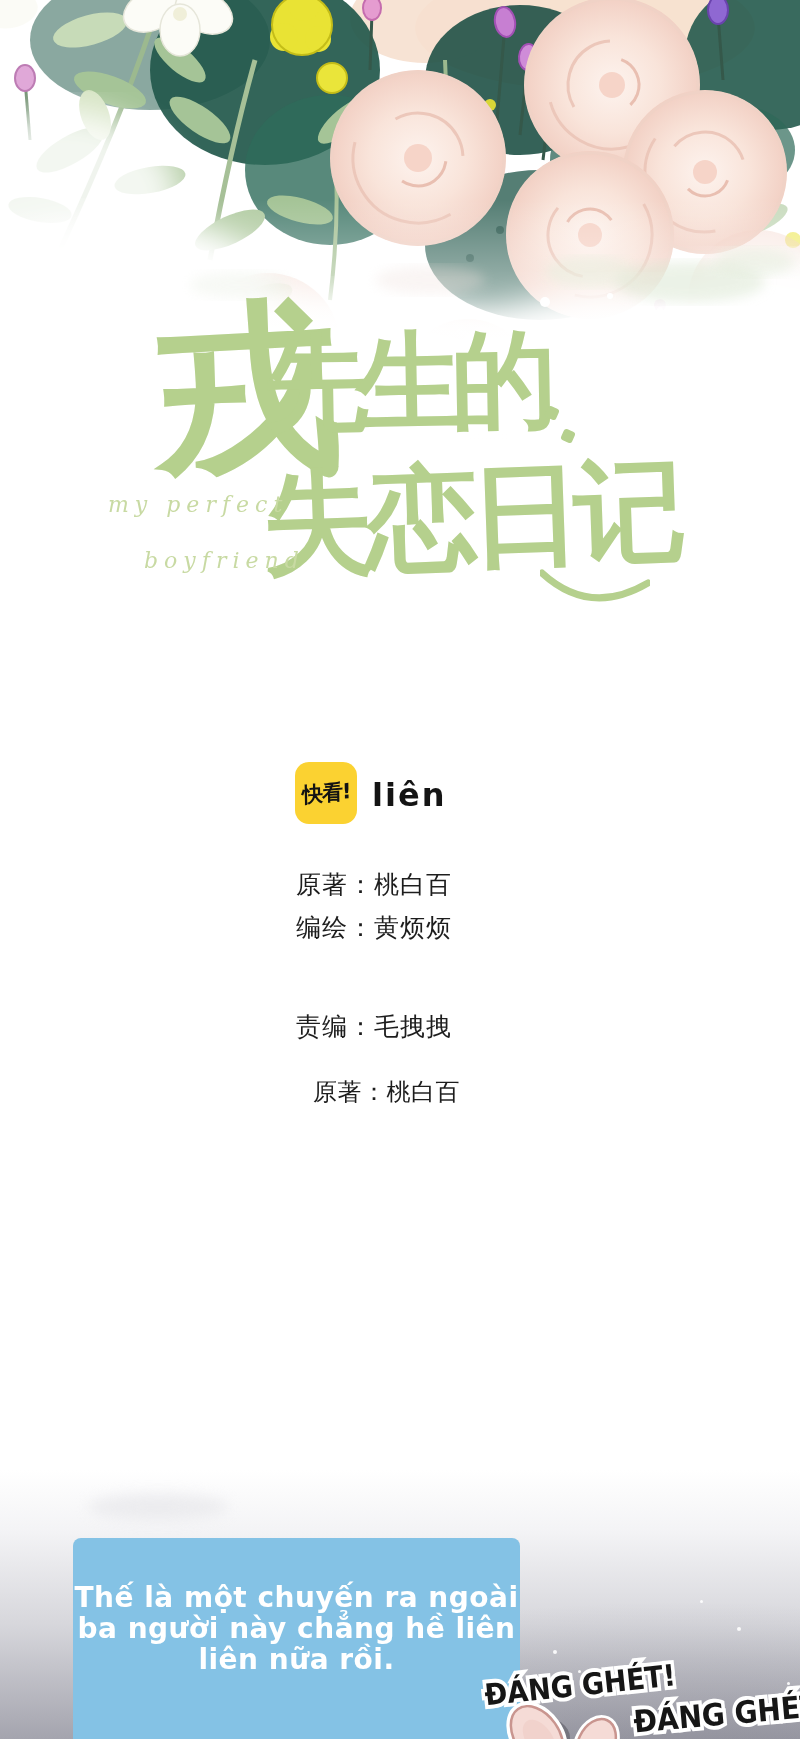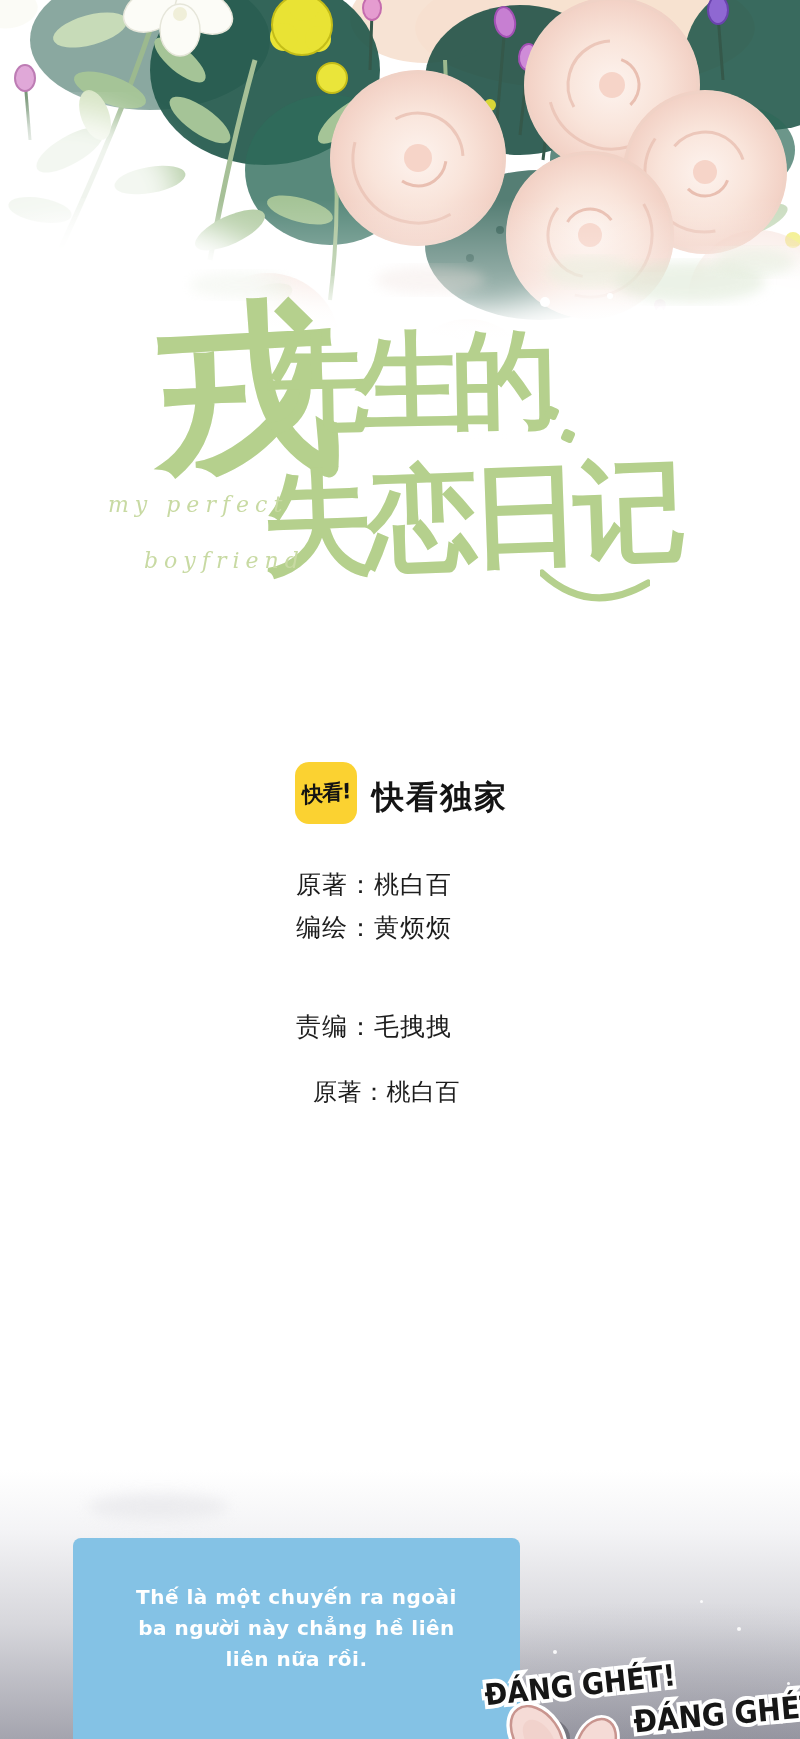--- a/index.html
+++ b/index.html
@@ -88,21 +88,21 @@
   .sparkle{background:#ffffff;border-radius:50%;opacity:0.9;}
 
   .bubble{
     left:73px;top:1538px;width:447px;height:201px;
     background:#84c2e5;border-radius:8px 8px 0 0;
     box-sizing:border-box;padding-top:44px;
     text-align:center;
   }
   .bubble-line{
     color:#ffffff;font-weight:700;
-    font-size:20px;line-height:31px;
+    font-size:28px;line-height:31px;
     font-family:"DejaVu Sans", sans-serif;
     letter-spacing:0.5px;
     text-align:center;
   }
 
   
   .sfx{
     font-family:"DejaVu Sans", sans-serif;
     font-weight:900;color:#161616;white-space:nowrap;
     transform-origin:left top;
@@ -309,21 +309,21 @@
   <div class="abs t-dot t-dot2"></div>
   <svg class="abs t-swoosh" viewBox="0 0 110 50">
     <path d="M2,8 Q50,52 108,18" stroke="#b5d08d" stroke-width="7" fill="none" stroke-linecap="round"></path>
   </svg>
   <div class="abs title-en t-en1">my perfect</div>
   <div class="abs title-en t-en2">boyfriend</div>
 
   <div class="abs kk-logo">
     <span class="kk-logo-text">快看!</span>
   </div>
-  <div class="abs kk-label">快看独家</div>
+  <div class="abs kk-label">liên</div>
 
   <div class="abs credit credit-1">原著：桃白百</div>
   <div class="abs credit credit-2">编绘：黄烦烦</div>
   <div class="abs credit credit-3">责编：毛拽拽</div>
 
   <div class="abs adapt-2">原著：桃白百</div>
 
   <div class="abs bottom-bg"></div>
   <div class="abs wisp"></div>
   <div class="abs sparkle" style="left:553px;top:1650px;width:4px;height:4px;"></div>

